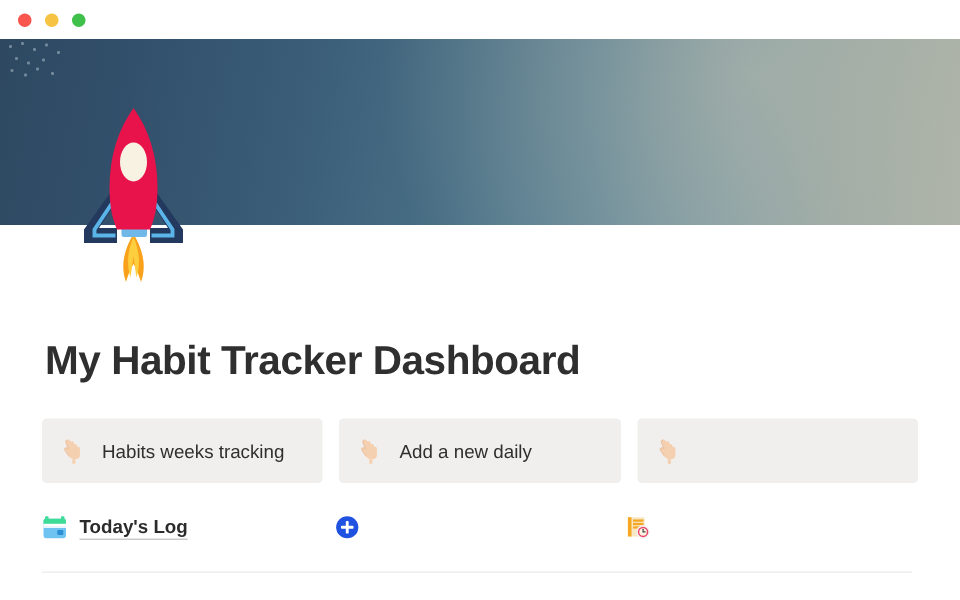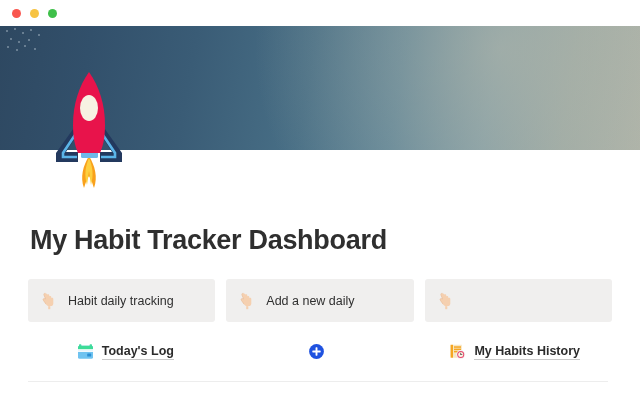--- a/index.html
+++ b/index.html
@@ -152,21 +152,20 @@
     left: 28px;
     top: 193px;
     width: 584px;
     display: flex;
   }
   .link-item {
     flex: 1 1 0;
     display: flex;
     align-items: center;
     cursor: pointer;
-    justify-content: center;
   }
   .link-icon {
     width: 17px;
     height: 17px;
     margin-right: 8px;
     flex: none;
     display: block;
   }
   .link-label {
     font-size: 12.5px;
@@ -243,21 +242,21 @@
     <div class="card-row">
 
       <div class="card">
         <span class="card-icon">
           <svg viewBox="0 0 17 19" width="17" height="19" xmlns="http://www.w3.org/2000/svg">
             <path d="M3.2 2.2 C2.1 2.2 1.6 3.2 2.0 4.2 L3.6 8.0 L2.4 7.6 C1.4 7.3 0.7 8.3 1.3 9.2 L4.0 13.2 C4.8 14.4 5.9 15.1 7.3 15.1 L8.6 15.1 C10.3 15.1 11.3 14.0 11.3 12.4 L11.3 8.1 C11.3 7.3 10.8 6.8 10.1 6.8 C9.8 6.8 9.5 6.9 9.3 7.1 L9.3 6.2 C9.3 5.5 8.8 5.0 8.1 5.0 C7.8 5.0 7.5 5.1 7.3 5.3 L7.3 4.4 C7.3 3.7 6.8 3.2 6.1 3.2 C5.8 3.2 5.5 3.3 5.3 3.5 L5.0 3.2 C4.7 2.6 4.0 2.2 3.2 2.2 Z" fill="#f5d0b0"></path>
             <path d="M6.2 15.1 L6.2 18.2 L8.3 18.2 L8.3 15.1 Z" fill="#f5d0b0"></path>
             <path d="M3.2 2.2 C2.1 2.2 1.6 3.2 2.0 4.2 L3.6 8.0 L2.4 7.6 C1.4 7.3 0.7 8.3 1.3 9.2 L4.0 13.2" fill="none" stroke="#e8b994" stroke-width="0.6"></path>
           </svg>
         </span>
-        <span class="card-label">Habit daily tracking</span>
+        <span class="card-label">Habits weeks tracking</span>
       </div>
 
       <div class="card">
         <span class="card-icon">
           <svg viewBox="0 0 17 19" width="17" height="19" xmlns="http://www.w3.org/2000/svg">
             <path d="M3.2 2.2 C2.1 2.2 1.6 3.2 2.0 4.2 L3.6 8.0 L2.4 7.6 C1.4 7.3 0.7 8.3 1.3 9.2 L4.0 13.2 C4.8 14.4 5.9 15.1 7.3 15.1 L8.6 15.1 C10.3 15.1 11.3 14.0 11.3 12.4 L11.3 8.1 C11.3 7.3 10.8 6.8 10.1 6.8 C9.8 6.8 9.5 6.9 9.3 7.1 L9.3 6.2 C9.3 5.5 8.8 5.0 8.1 5.0 C7.8 5.0 7.5 5.1 7.3 5.3 L7.3 4.4 C7.3 3.7 6.8 3.2 6.1 3.2 C5.8 3.2 5.5 3.3 5.3 3.5 L5.0 3.2 C4.7 2.6 4.0 2.2 3.2 2.2 Z" fill="#f5d0b0"></path>
             <path d="M6.2 15.1 L6.2 18.2 L8.3 18.2 L8.3 15.1 Z" fill="#f5d0b0"></path>
             <path d="M3.2 2.2 C2.1 2.2 1.6 3.2 2.0 4.2 L3.6 8.0 L2.4 7.6 C1.4 7.3 0.7 8.3 1.3 9.2 L4.0 13.2" fill="none" stroke="#e8b994" stroke-width="0.6"></path>
           </svg>
         </span>
@@ -311,21 +310,20 @@
             <rect x="5.0" y="3.3" width="7.0" height="1.5" fill="#f5a623"></rect>
             <rect x="5.0" y="5.6" width="7.0" height="1.5" fill="#f5a623"></rect>
             <rect x="5.0" y="7.9" width="4.6" height="1.5" fill="#f5a623"></rect>
             <circle cx="11.7" cy="11.6" r="4.5" fill="#f2f2f2"></circle>
             <circle cx="11.7" cy="11.6" r="3.5" fill="#e8456b"></circle>
             <circle cx="11.7" cy="11.6" r="2.5" fill="#fdf4e3"></circle>
             <rect x="11.35" y="9.5" width="0.8" height="2.4" rx="0.4" fill="#4a4a4a"></rect>
             <rect x="11.35" y="11.2" width="2.1" height="0.8" rx="0.4" fill="#4a4a4a"></rect>
           </svg>
         </span>
-        <span class="link-label">My Habits History</span>
       </div>
 
     </div>
 
     <div class="divider"></div>
 
   </div>
 </div>
 
 </body></html>

